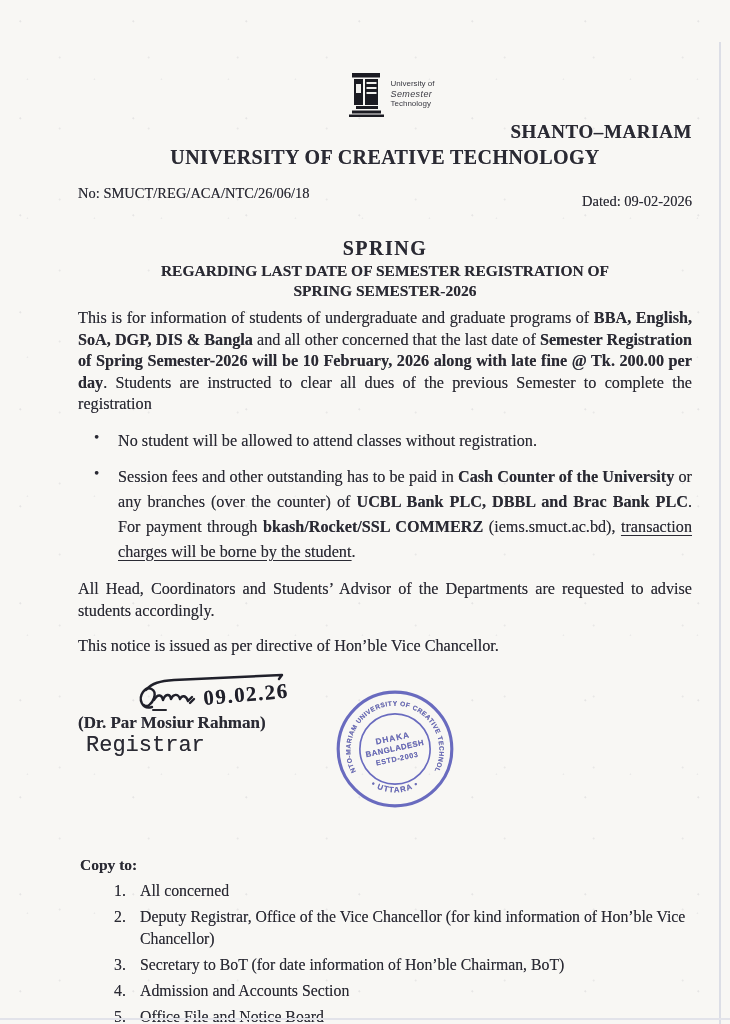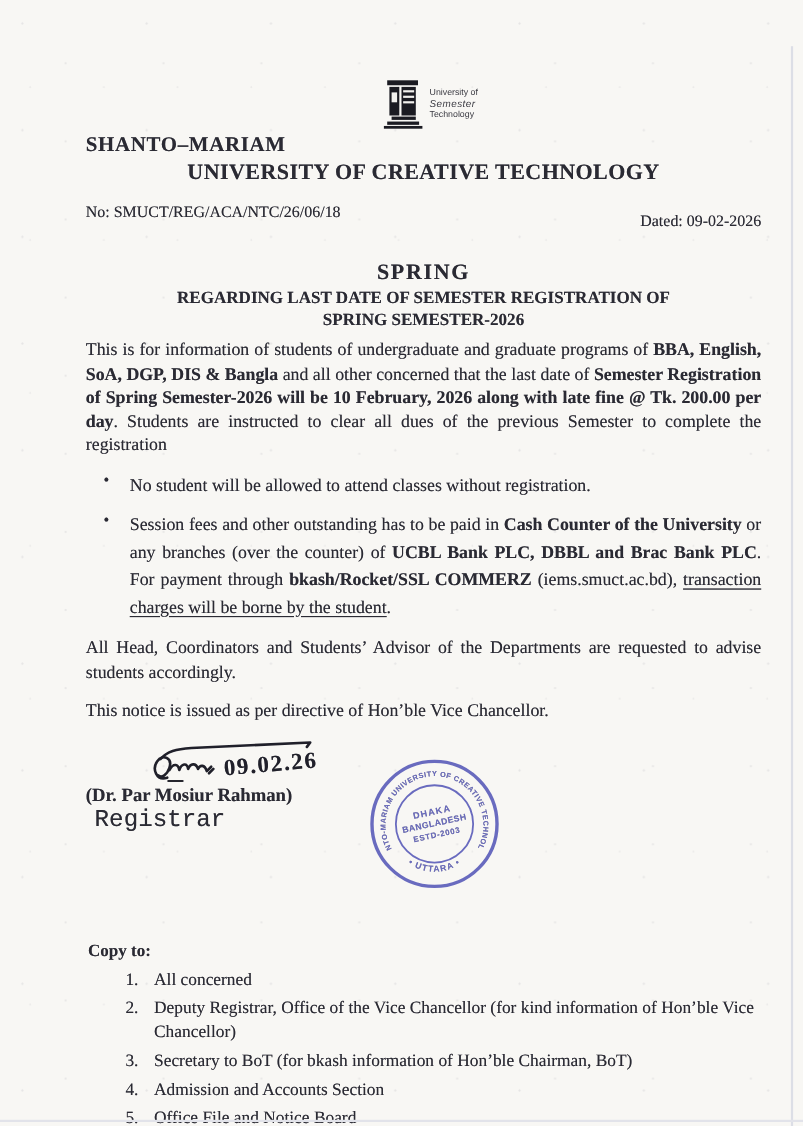--- a/index.html
+++ b/index.html
@@ -21,21 +21,21 @@
   }
   .edge-right { position:absolute; top:42px; bottom:0; right:9px; width:2px; background:#dcdee6; }
   .edge-bottom { position:absolute; left:0; right:0; bottom:4px; height:2px; background:#e2e3ea; }
 
   .content { padding:72px 38px 0 78px; }
 
   
   .logo-row { display:flex; justify-content:center; align-items:flex-start; gap:5px; margin-left:12px; }
   .logo-text { font-family:"Liberation Sans","DejaVu Sans",sans-serif; font-size:8px; line-height:10px; color:#3a3a42; padding-top:7px; text-shadow:none; }
   .logo-text .script { font-style:italic; font-size:9px; letter-spacing:.4px; }
-  .uni-name1 { text-align:left; font-weight:bold; font-size:19px; line-height:24px; letter-spacing:.6px; margin-top:2px; }
+  .uni-name1 { text-align:right; font-weight:bold; font-size:19px; line-height:24px; letter-spacing:.6px; margin-top:2px; }
   .uni-name2 { text-align:center; font-weight:bold; font-size:20px; line-height:26px; letter-spacing:.4px; }
 
   .meta-row { display:flex; justify-content:space-between; margin-top:15px; font-size:14.5px; }
   .meta-dated { margin-top:8px; }
 
   .title-block { text-align:center; margin-top:25px; }
   .title-main { font-weight:bold; font-size:20px; line-height:26px; letter-spacing:1.5px; }
   .title-sub { font-weight:bold; font-size:15.5px; line-height:20px; }
 
   .para { font-size:16.2px; line-height:21.5px; text-align:justify; margin:0; }
@@ -167,21 +167,21 @@
         <div class="copy-item">
           <span class="copy-num">1.</span>
           <span class="copy-text">All concerned</span>
         </div>
         <div class="copy-item">
           <span class="copy-num">2.</span>
           <span class="copy-text">Deputy Registrar, Office of the Vice Chancellor (for kind information of Hon’ble Vice Chancellor)</span>
         </div>
         <div class="copy-item">
           <span class="copy-num">3.</span>
-          <span class="copy-text">Secretary to BoT (for bkash information of Hon’ble Chairman, BoT)</span>
+          <span class="copy-text">Secretary to BoT (for date information of Hon’ble Chairman, BoT)</span>
         </div>
         <div class="copy-item">
           <span class="copy-num">4.</span>
           <span class="copy-text">Admission and Accounts Section</span>
         </div>
         <div class="copy-item">
           <span class="copy-num">5.</span>
           <span class="copy-text">Office File and Notice Board</span>
         </div>
       </div>

